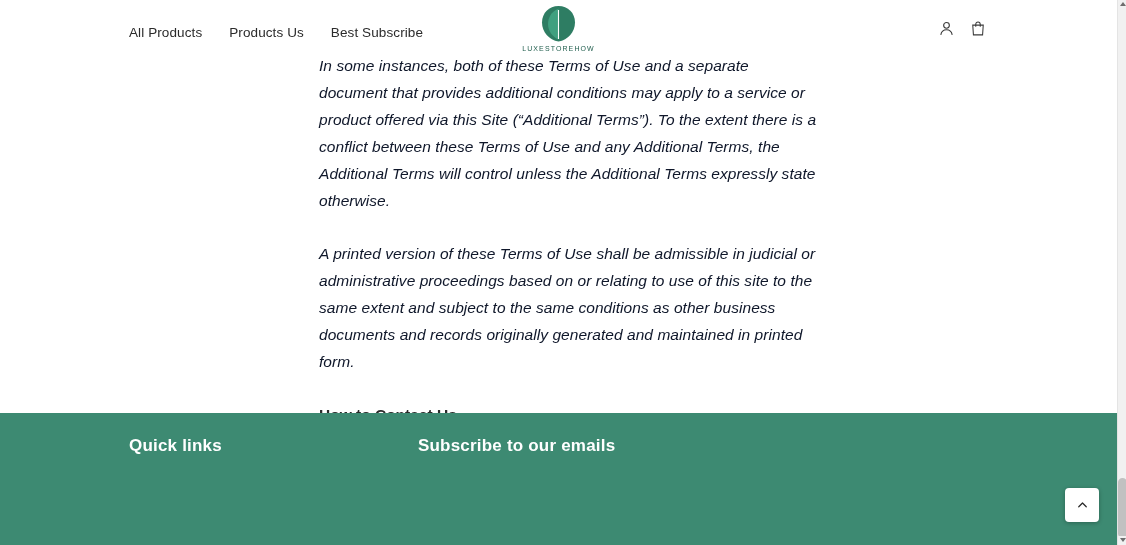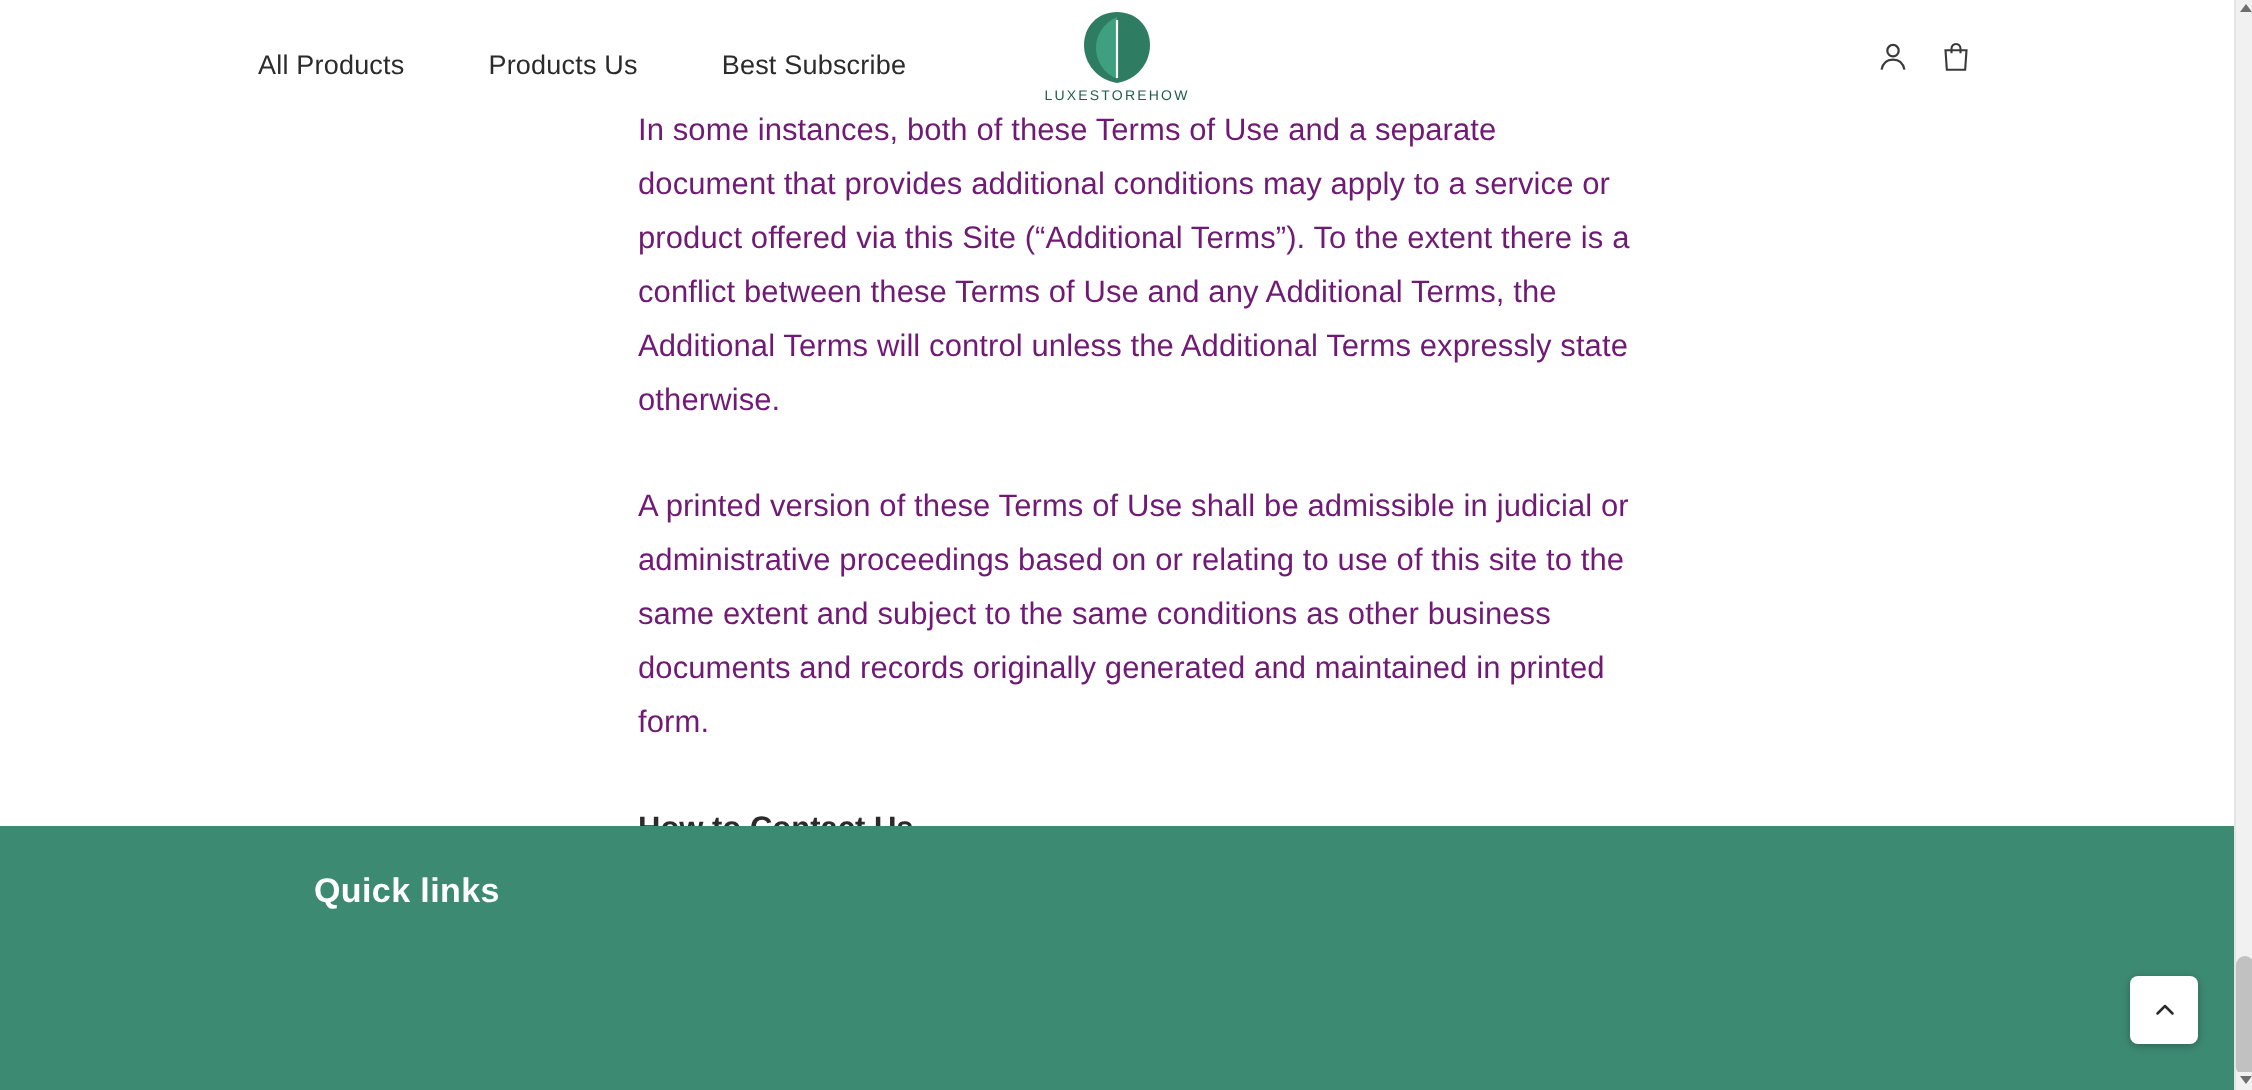--- a/index.html
+++ b/index.html
@@ -23,21 +23,21 @@
     top: 0; left: 0;
     width: 1117px;
     height: 60px;
     background: #ffffff;
     display: flex;
     align-items: center;
   }
   .nav {
     display: flex;
     align-items: center;
-    gap: 42px;
+    gap: 27px;
     margin-left: 129px;
     padding-top: 4px;
   }
   .nav-link {
     font-size: 13.5px;
     color: #2b2b2b;
     letter-spacing: .1px;
     text-decoration: none;
     white-space: nowrap;
     cursor: pointer;
@@ -84,21 +84,22 @@
     top: 52px;
     left: 319px;
     width: 500px;
     color: #2f2f2f;
   }
   .content p {
     margin: 0 0 26px 0;
     font-size: 15.5px;
     line-height: 27px;
     letter-spacing: .05px;
-    color: #701a75;
+    color: #0f172a;
+    font-style: italic;
   }
   .content p.first { margin-top: 0; }
   .subhead {
     font-size: 15.5px;
     font-weight: bold;
     color: #2b2b2b;
     margin: 0 0 20px 0;
     line-height: 27px;
   }
 
@@ -113,21 +114,20 @@
     color: #ffffff;
   }
   .footer-inner {
     position: relative;
     height: 100%;
   }
   .footer-col1 {
     position: absolute;
     left: 129px;
     top: 23px;
-    margin-left: 28px;
   }
   .footer-col2 {
     position: absolute;
     left: 418px;
     top: 23px;
   }
   .footer-title {
     font-size: 17px;
     font-weight: bold;
     letter-spacing: .2px;
@@ -227,20 +227,23 @@
     <div class="subhead">How to Contact Us</div>
     <p>If you have any questions or comments about these Terms of Use or this Site, please contact the Legal Department by email at support@luxestorestore.com.com</p>
 
   </div>
 
   <div class="footer">
     <div class="footer-inner">
       <div class="footer-col1">
         <div class="footer-title">Quick links</div>
       </div>
+      <div class="footer-col2">
+        <div class="footer-title">Subscribe to our emails</div>
+      </div>
     </div>
   </div>
 
   <div class="scroll-top">
     <svg width="15" height="15" viewBox="0 0 24 24" fill="none" stroke="#2b2b2b" stroke-width="2" stroke-linecap="round" stroke-linejoin="round">
       <path d="M6 14 L12 8 L18 14"></path>
     </svg>
   </div>
 
   <div class="scrollbar">

